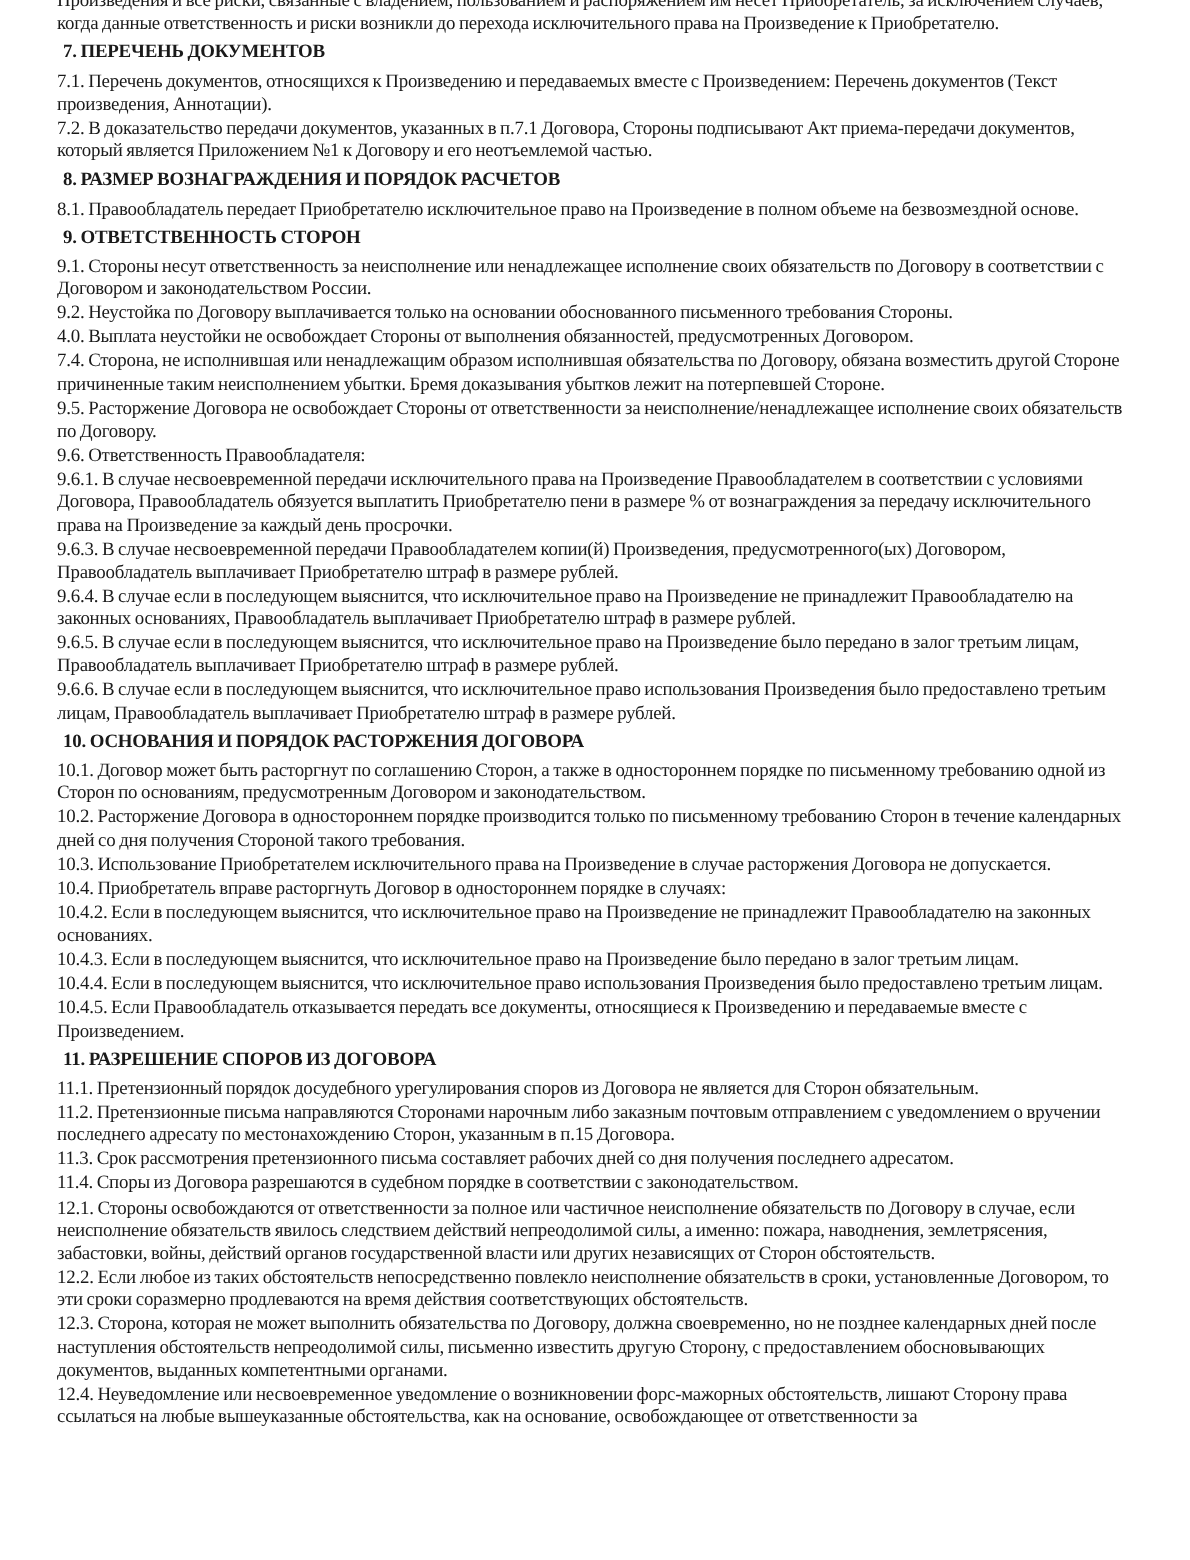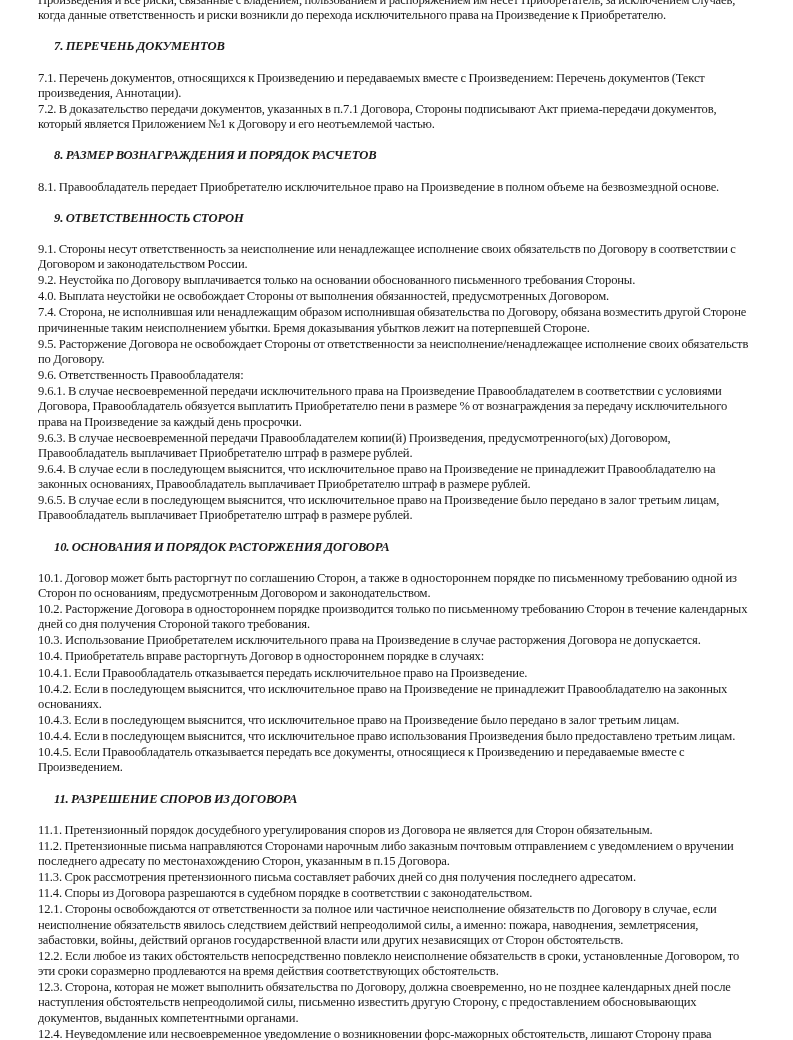--- a/index.html
+++ b/index.html
@@ -9,21 +9,21 @@
       padding: 0 38px 0 38px;
       margin-top: -7px;
       font-family: "Liberation Serif", "DejaVu Serif", serif;
       font-size: 12.6px;
       line-height: 15.2px;
       color: #1a1a1a;
       letter-spacing: -0.15px;
       word-spacing: -0.5px;
     }
     .para { margin: 0 0 0.9px 0; }
-    .heading { font-weight: bold; margin: 16px; font-style: italic; }
+    .heading { font-weight: bold; margin: 4px; }
   </style>
 </head>
 <body>
 
 <div class="page">
   <p class="para">Произведения и все риски, связанные с владением, пользованием и распоряжением им несет Приобретатель, за исключением случаев, когда данные ответственность и риски возникли до перехода исключительного права на Произведение к Приобретателю.</p>
   <p class="heading">7. ПЕРЕЧЕНЬ ДОКУМЕНТОВ</p>
   <p class="para">7.1. Перечень документов, относящихся к Произведению и передаваемых вместе с Произведением: Перечень документов (Текст произведения, Аннотации).</p>
   <p class="para">7.2. В доказательство передачи документов, указанных в п.7.1 Договора, Стороны подписывают Акт приема-передачи документов, который является Приложением №1 к Договору и его неотъемлемой частью.</p>
   <p class="heading">8. РАЗМЕР ВОЗНАГРАЖДЕНИЯ И ПОРЯДОК РАСЧЕТОВ</p>
@@ -32,26 +32,26 @@
   <p class="para">9.1. Стороны несут ответственность за неисполнение или ненадлежащее исполнение своих обязательств по Договору в соответствии с Договором и законодательством России.</p>
   <p class="para">9.2. Неустойка по Договору выплачивается только на основании обоснованного письменного требования Стороны.</p>
   <p class="para">4.0. Выплата неустойки не освобождает Стороны от выполнения обязанностей, предусмотренных Договором.</p>
   <p class="para">7.4. Сторона, не исполнившая или ненадлежащим образом исполнившая обязательства по Договору, обязана возместить другой Стороне причиненные таким неисполнением убытки. Бремя доказывания убытков лежит на потерпевшей Стороне.</p>
   <p class="para">9.5. Расторжение Договора не освобождает Стороны от ответственности за неисполнение/ненадлежащее исполнение своих обязательств по Договору.</p>
   <p class="para">9.6. Ответственность Правообладателя:</p>
   <p class="para">9.6.1. В случае несвоевременной передачи исключительного права на Произведение Правообладателем в соответствии с условиями Договора, Правообладатель обязуется выплатить Приобретателю пени в размере % от вознаграждения за передачу исключительного права на Произведение за каждый день просрочки.</p>
   <p class="para">9.6.3. В случае несвоевременной передачи Правообладателем копии(й) Произведения, предусмотренного(ых) Договором, Правообладатель выплачивает Приобретателю штраф в размере рублей.</p>
   <p class="para">9.6.4. В случае если в последующем выяснится, что исключительное право на Произведение не принадлежит Правообладателю на законных основаниях, Правообладатель выплачивает Приобретателю штраф в размере рублей.</p>
   <p class="para">9.6.5. В случае если в последующем выяснится, что исключительное право на Произведение было передано в залог третьим лицам, Правообладатель выплачивает Приобретателю штраф в размере рублей.</p>
+  <p class="para">9.6.6. В случае если в последующем выяснится, что исключительное право использования Произведения было предоставлено третьим лицам, Правообладатель выплачивает Приобретателю штраф в размере рублей.</p>
   <p class="heading">10. ОСНОВАНИЯ И ПОРЯДОК РАСТОРЖЕНИЯ ДОГОВОРА</p>
   <p class="para">10.1. Договор может быть расторгнут по соглашению Сторон, а также в одностороннем порядке по письменному требованию одной из Сторон по основаниям, предусмотренным Договором и законодательством.</p>
   <p class="para">10.2. Расторжение Договора в одностороннем порядке производится только по письменному требованию Сторон в течение календарных дней со дня получения Стороной такого требования.</p>
   <p class="para">10.3. Использование Приобретателем исключительного права на Произведение в случае расторжения Договора не допускается.</p>
   <p class="para">10.4. Приобретатель вправе расторгнуть Договор в одностороннем порядке в случаях:</p>
-  <p class="para">10.4.1. Если Правообладатель отказывается передать исключительное право на Произведение.</p>
   <p class="para">10.4.2. Если в последующем выяснится, что исключительное право на Произведение не принадлежит Правообладателю на законных основаниях.</p>
   <p class="para">10.4.3. Если в последующем выяснится, что исключительное право на Произведение было передано в залог третьим лицам.</p>
   <p class="para">10.4.4. Если в последующем выяснится, что исключительное право использования Произведения было предоставлено третьим лицам.</p>
   <p class="para">10.4.5. Если Правообладатель отказывается передать все документы, относящиеся к Произведению и передаваемые вместе с Произведением.</p>
   <p class="heading">11. РАЗРЕШЕНИЕ СПОРОВ ИЗ ДОГОВОРА</p>
   <p class="para">11.1. Претензионный порядок досудебного урегулирования споров из Договора не является для Сторон обязательным.</p>
   <p class="para">11.2. Претензионные письма направляются Сторонами нарочным либо заказным почтовым отправлением с уведомлением о вручении последнего адресату по местонахождению Сторон, указанным в п.15 Договора.</p>
   <p class="para">11.3. Срок рассмотрения претензионного письма составляет рабочих дней со дня получения последнего адресатом.</p>
   <p class="para">11.4. Споры из Договора разрешаются в судебном порядке в соответствии с законодательством.</p>
   <p class="para">12.1. Стороны освобождаются от ответственности за полное или частичное неисполнение обязательств по Договору в случае, если неисполнение обязательств явилось следствием действий непреодолимой силы, а именно: пожара, наводнения, землетрясения, забастовки, войны, действий органов государственной власти или других независящих от Сторон обстоятельств.</p>

